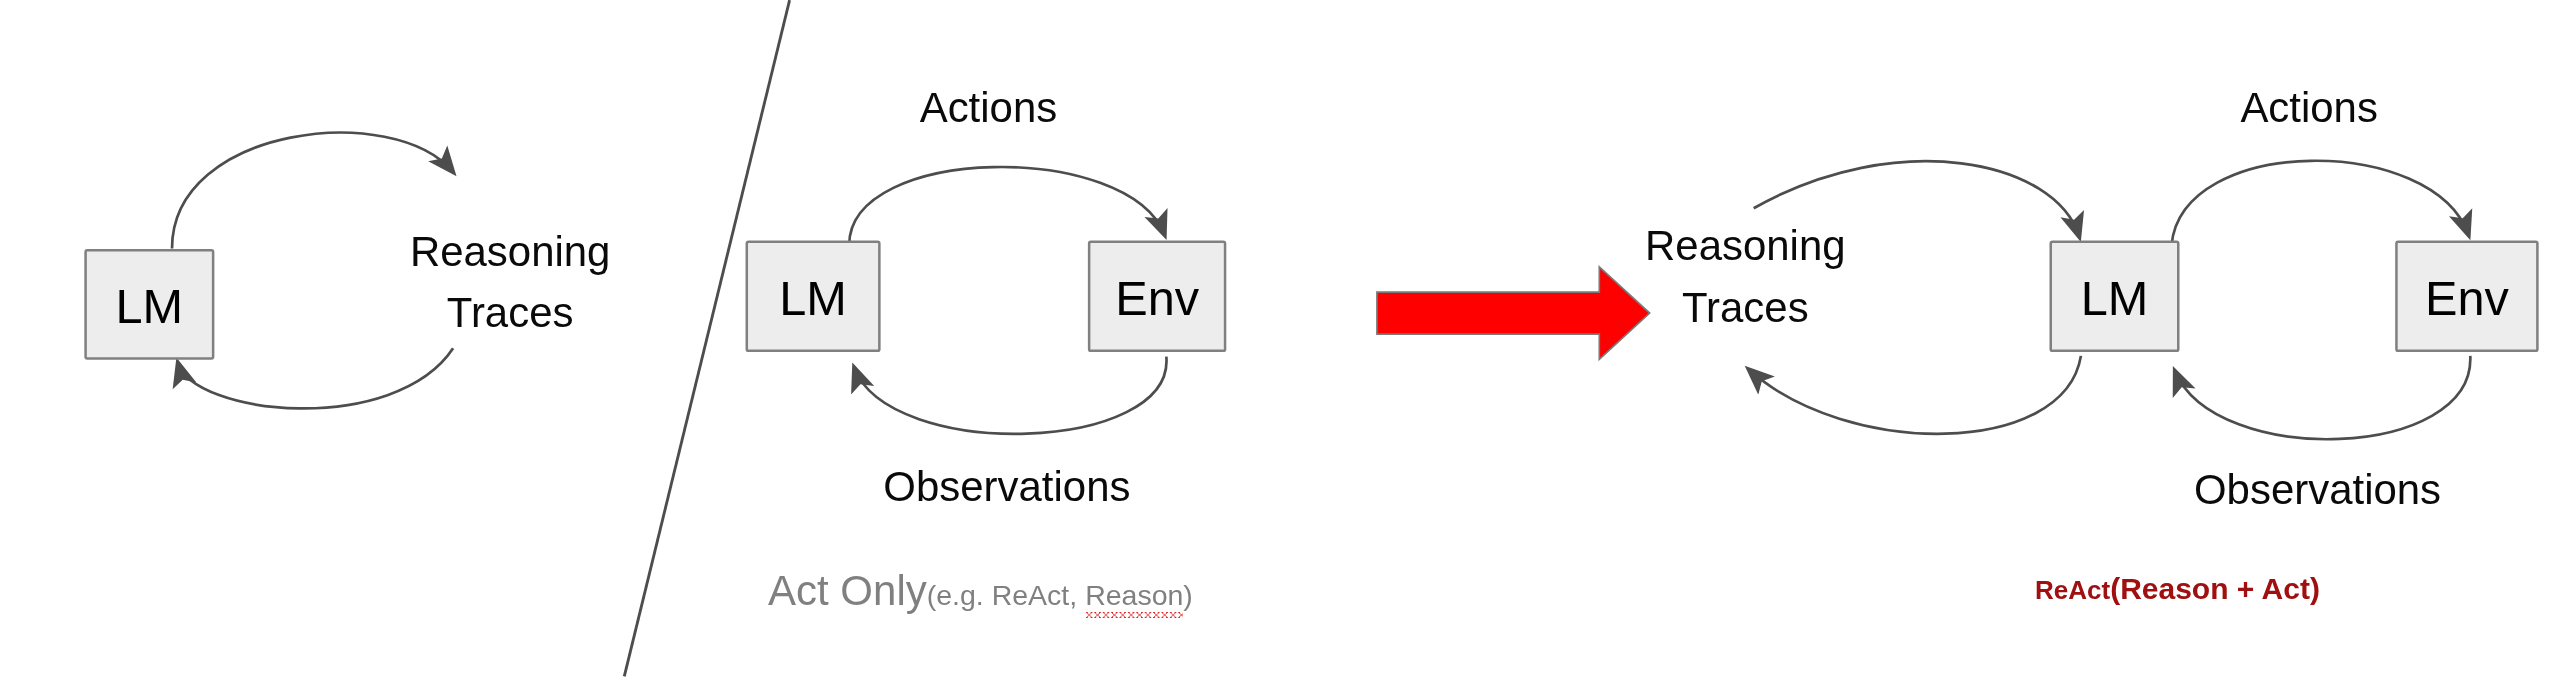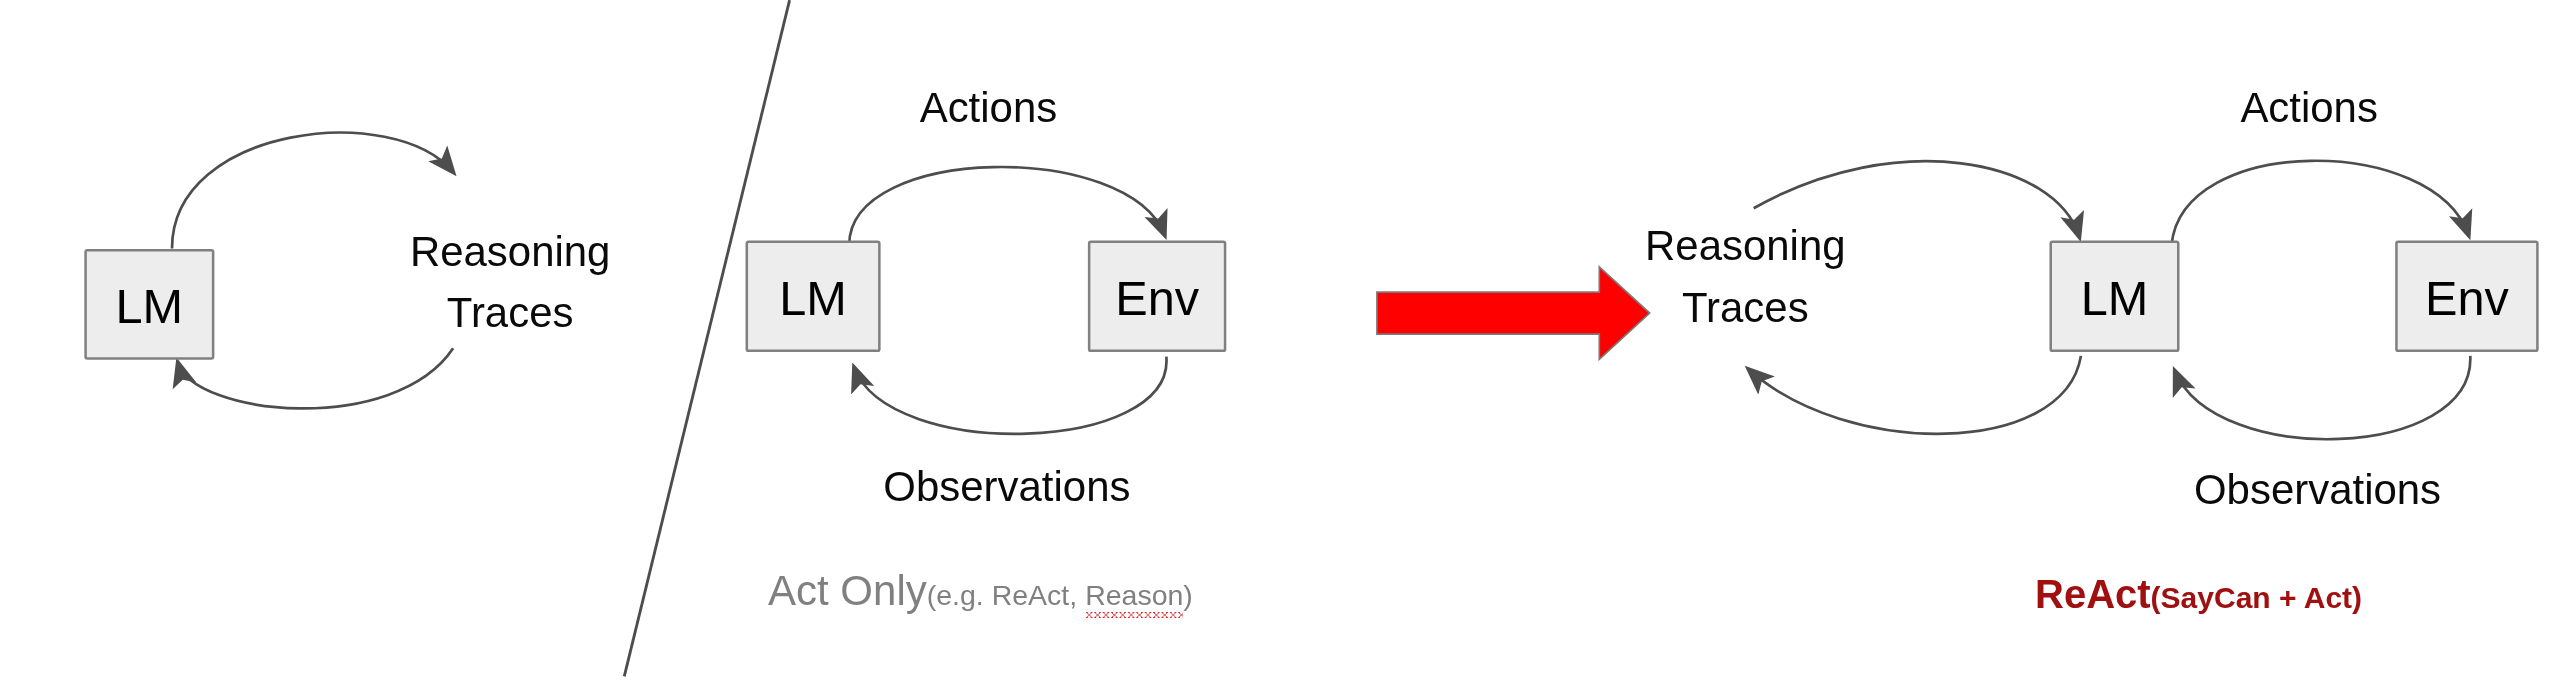--- a/index.html
+++ b/index.html
@@ -71,21 +71,21 @@
     font-size: 42px;
     color: #808080;
   }
   .caption .cap-sub {
     font-size: 28.5px;
     color: #808080;
   }
   .caption.react .cap-main {
     color: #a01010;
     font-weight: bold;
-    font-size: 40px;
+    font-size: 26px;
   }
   .caption.react .cap-sub {
     color: #a01010;
     font-weight: bold;
     font-size: 30px;
   }
   .misspelled {
     position: relative;
     display: inline-block;
   }
@@ -170,17 +170,17 @@
       <text class="flow-label" x="2762" y="583">Observations</text>
     </g>
   </svg>
 
 
   <div class="caption" style="left:768px; top:567px;">
     <span class="cap-main">Act Only</span><span class="cap-sub">(e.g. ReAct, </span><span class="cap-sub misspelled"><span>Reason</span><span class="squiggle"></span></span><span class="cap-sub">)</span>
   </div>
 
   <div class="caption react" style="left:2035px; top:572px;">
-    <span class="cap-main">ReAct</span><span class="cap-sub">(SayCan + Act)</span>
+    <span class="cap-main">ReAct</span><span class="cap-sub">(Reason + Act)</span>
   </div>
 
 </div>
 
 
 </body></html>

